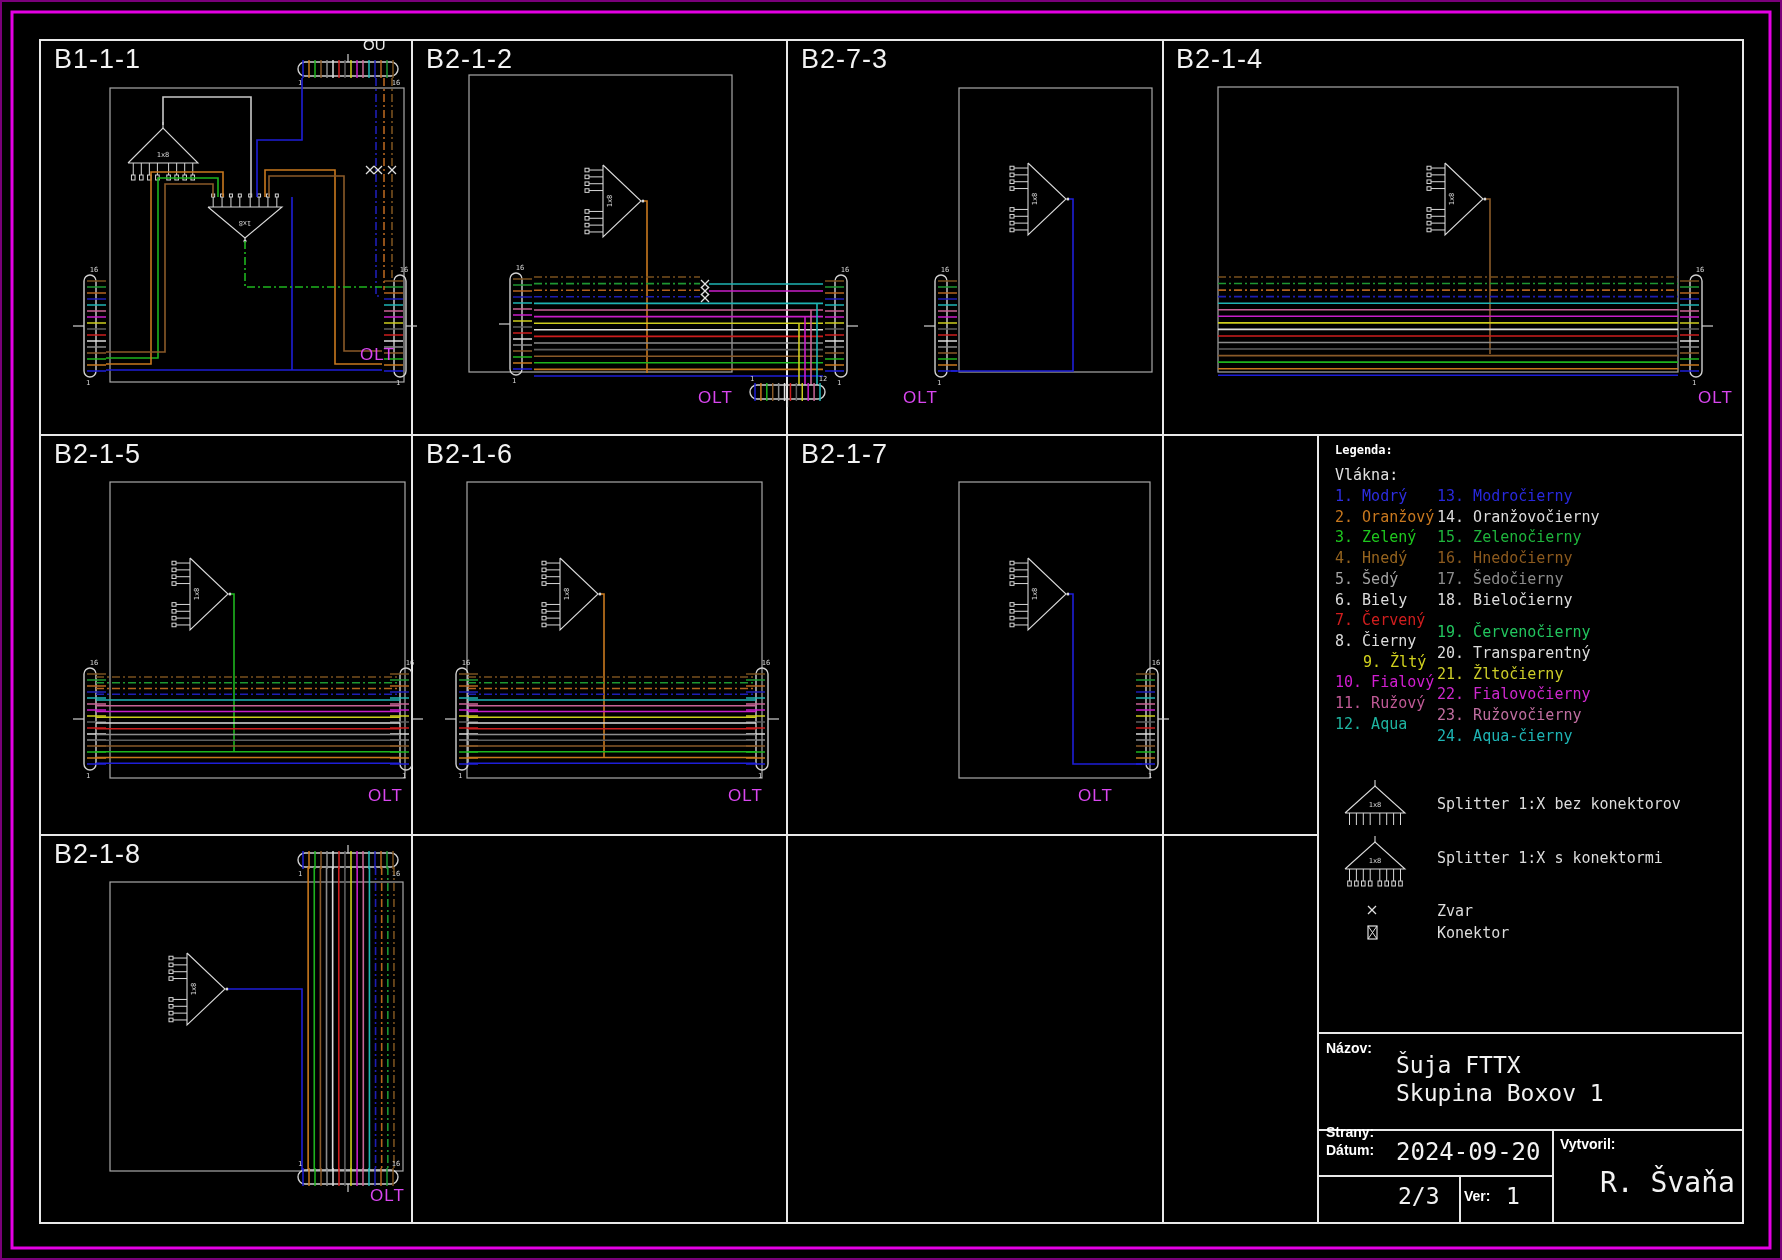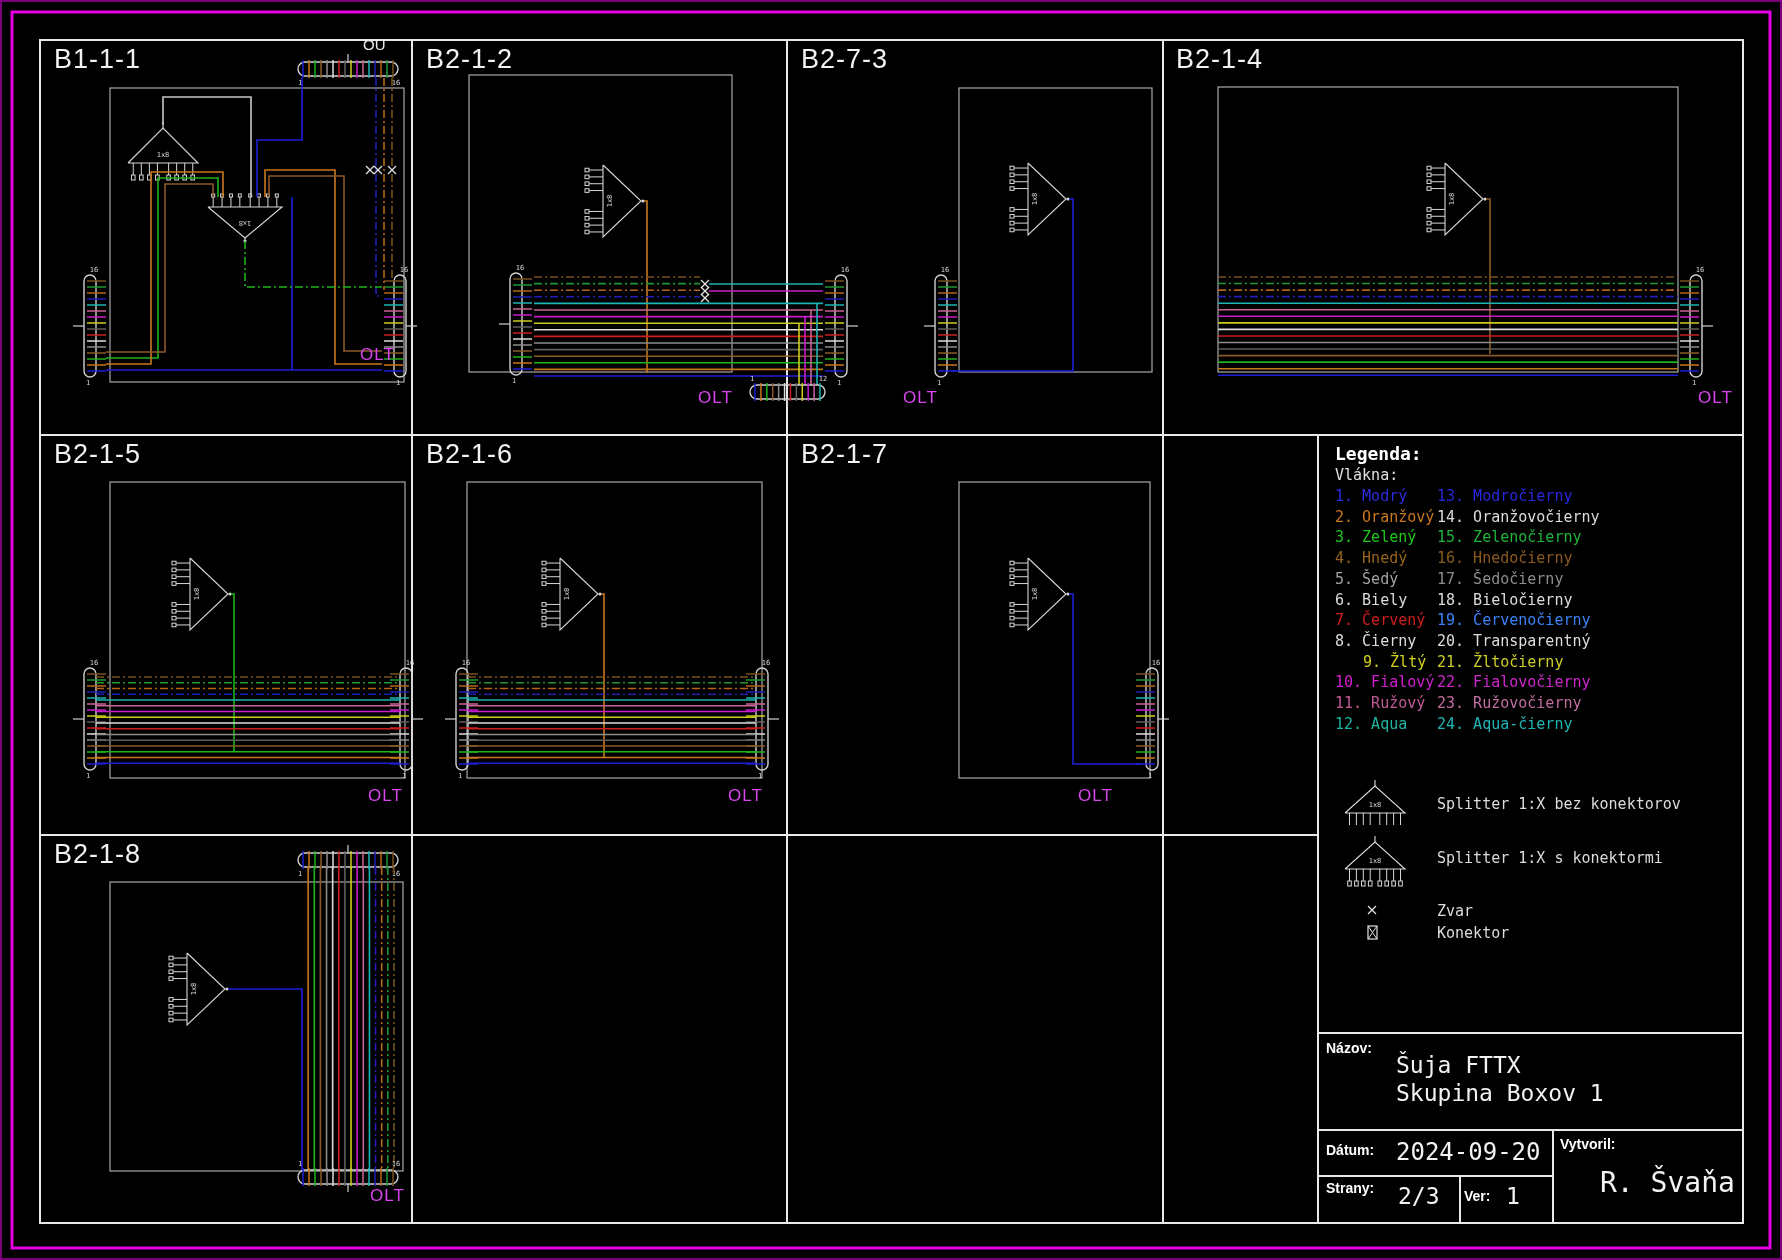--- a/index.html
+++ b/index.html
@@ -3,21 +3,21 @@
 <meta charset="utf-8">
 <style>
   html,body{margin:0;padding:0;background:#000;}
   #stage{position:relative;width:1782px;height:1260px;background:#000;overflow:hidden;
          font-family:"Liberation Sans",sans-serif;color:#e8e8e8;}
   #diagram{position:absolute;left:0;top:0;z-index:1;}
   .lbl{position:absolute;z-index:2;white-space:pre;}
   .panel-title{font-size:27px;color:#f2f2f2;letter-spacing:1px;}
   .olt{font-size:17px;color:#d946ef;letter-spacing:1px;}
   .ou{font-size:15px;color:#ececec;}
-  .leg-title{font-family:"DejaVu Sans Mono",monospace;font-weight:bold;font-size:18px;color:#fff;}
+  .leg-title{font-family:"DejaVu Sans Mono",monospace;font-weight:bold;font-size:12px;color:#fff;}
   .leg-sub{font-family:"DejaVu Sans Mono",monospace;font-size:15px;color:#e0e0e0;}
   .leg-col{position:absolute;z-index:2;font-family:"DejaVu Sans Mono",monospace;font-size:15px;line-height:20.7px;}
   .leg-sym-lbl{font-family:"DejaVu Sans Mono",monospace;font-size:15px;color:#dcdcdc;}
   .tb-label{font-weight:bold;font-size:14px;color:#ffffff;}
   .tb-value{font-family:"DejaVu Sans Mono",monospace;color:#f2f2f2;}
 </style>
 </head>
 <body>
 
 <div id="stage">
@@ -701,36 +701,36 @@
       <div style="color: rgb(192, 90, 150);">11. Ružový</div>
       <div style="color: rgb(30, 180, 160);">12. Aqua</div>
     </div>
   <div class="leg-col" id="leg-col-2" style="left:1437px;top:486px">
       <div style="color: rgb(40, 40, 220);">13. Modročierny</div>
       <div style="color: rgb(220, 220, 220);">14. Oranžovočierny</div>
       <div style="color: rgb(30, 180, 60);">15. Zelenočierny</div>
       <div style="color: rgb(140, 90, 30);">16. Hnedočierny</div>
       <div style="color: rgb(140, 140, 140);">17. Šedočierny</div>
       <div style="color: rgb(220, 220, 220);">18. Bieločierny</div>
-      <div style="color: #3b82f6;">19. Červenočierny</div>
+      <div style="color: #22c55e; margin-top: 12px;">19. Červenočierny</div>
       <div style="color: rgb(220, 220, 220);">20. Transparentný</div>
       <div style="color: rgb(205, 205, 40);">21. Žltočierny</div>
       <div style="color: rgb(205, 40, 205);">22. Fialovočierny</div>
       <div style="color: rgb(192, 110, 160);">23. Ružovočierny</div>
       <div style="color: rgb(30, 180, 180);">24. Aqua-čierny</div>
     </div>
   <div class="lbl leg-sym-lbl" style="left:1437px;top:795px">Splitter 1:X bez konektorov</div>
   <div class="lbl leg-sym-lbl" style="left:1437px;top:849px">Splitter 1:X s konektormi</div>
   <div class="lbl leg-sym-lbl" style="left:1437px;top:902px">Zvar</div>
   <div class="lbl leg-sym-lbl" style="left:1437px;top:924px">Konektor</div>
 
   <div class="lbl tb-label" style="left:1326px;top:1040px">Názov:</div>
   <div class="lbl tb-value" style="left:1396px;top:1052px;font-size:23px">Šuja FTTX</div>
   <div class="lbl tb-value" style="left:1396px;top:1080px;font-size:23px">Skupina Boxov 1</div>
   <div class="lbl tb-label" style="left:1326px;top:1142px">Dátum:</div>
   <div class="lbl tb-value" style="left:1396px;top:1138px;font-size:24px">2024-09-20</div>
   <div class="lbl tb-label" style="left:1560px;top:1136px">Vytvoril:</div>
   <div class="lbl tb-value" style="left:1600px;top:1166px;font-size:28px">R. Švaňa</div>
-  <div class="lbl tb-label" style="left:1326px;top:1180px">Strany:</div>
+  <div class="lbl tb-label" style="left:1326px;top:1124px">Strany:</div>
   <div class="lbl tb-value" style="left:1398px;top:1183px;font-size:23px">2/3</div>
   <div class="lbl tb-label" style="left:1464px;top:1188px">Ver:</div>
   <div class="lbl tb-value" style="left:1506px;top:1183px;font-size:23px">1</div>
 </div>
 
 </body></html>

